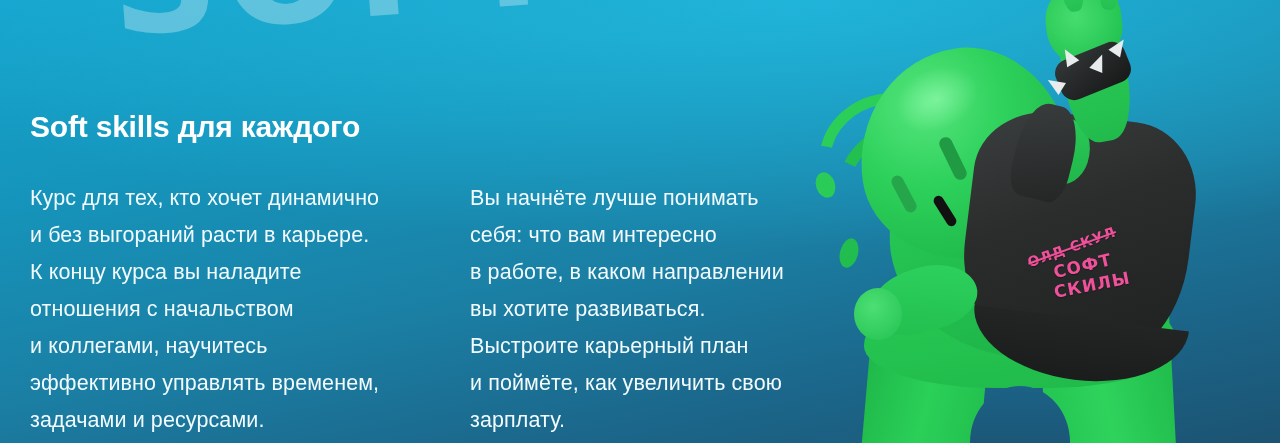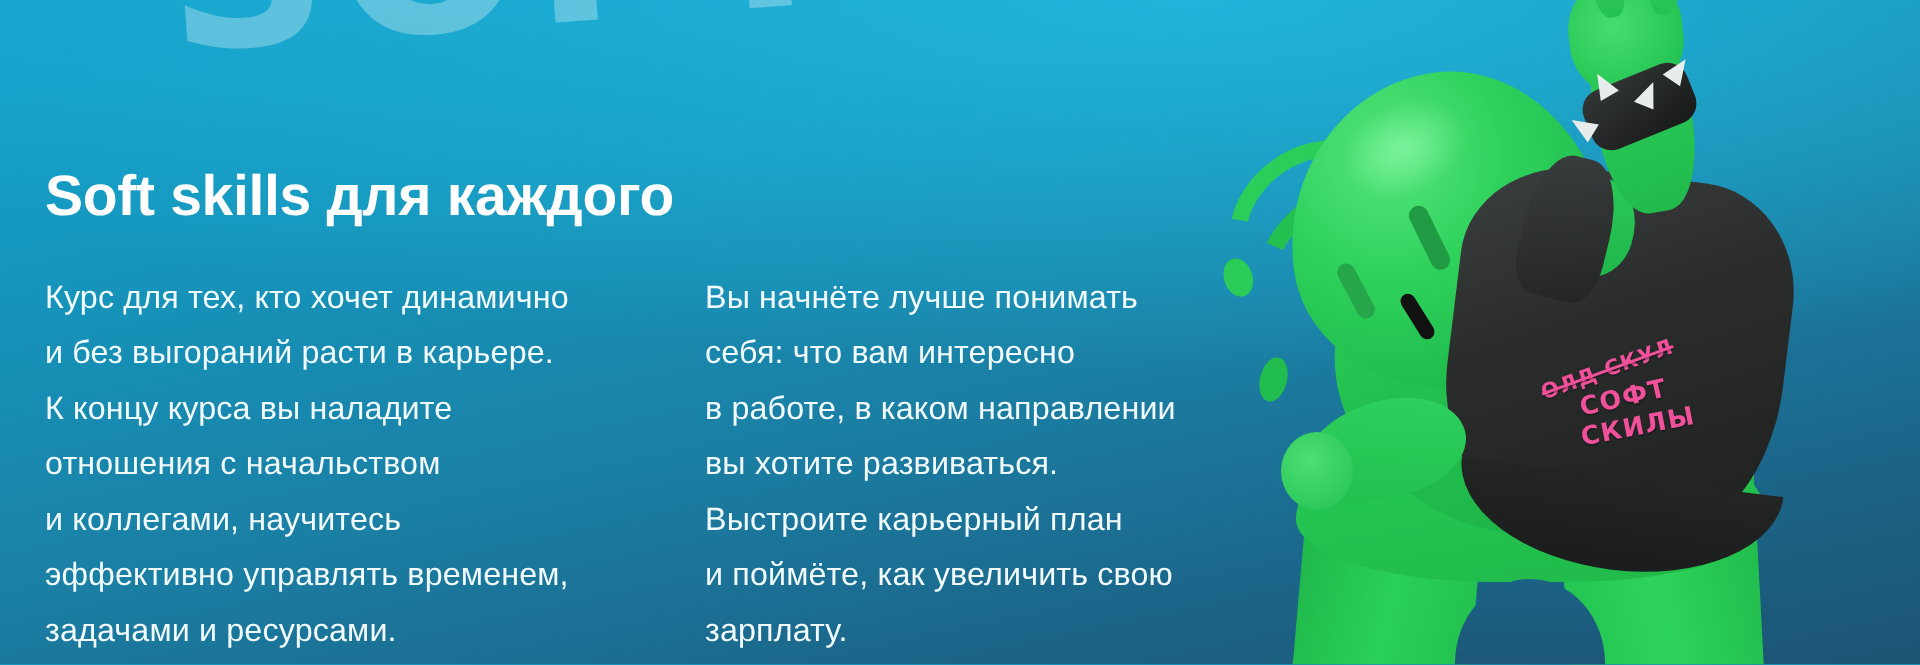--- a/index.html
+++ b/index.html
@@ -40,21 +40,21 @@
   
   #copy {
     position:absolute;
     left:0; top:0;
     width:880px; height:443px;
   }
   #heading {
     position:absolute;
     left:30px; top:110px;
     color:#ffffff;
-    font-size:38px;
+    font-size:30px;
     font-weight:bold;
     letter-spacing:-0.2px;
     white-space:nowrap;
   }
   .col {
     position:absolute;
     top:180px;
     color:#f2fbfe;
     font-size:21.5px;
     line-height:37px;

